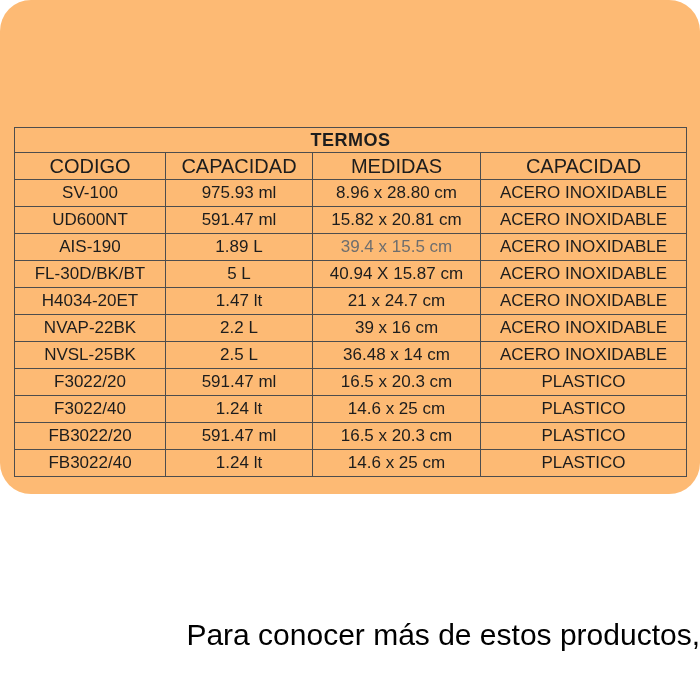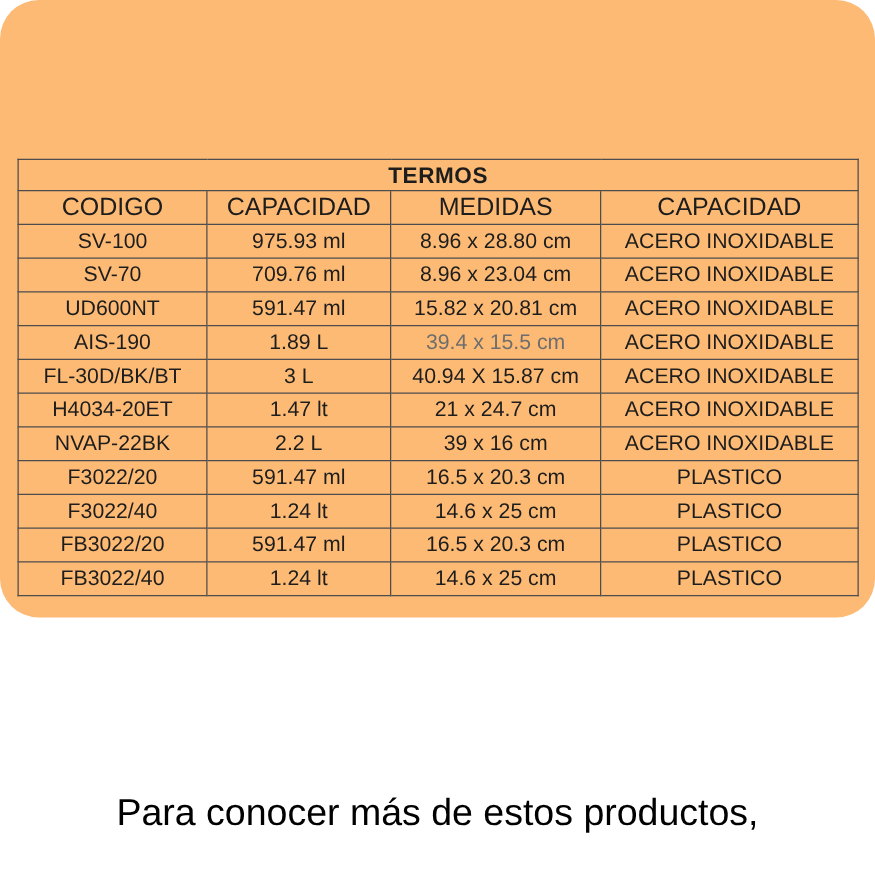--- a/index.html
+++ b/index.html
@@ -54,23 +54,23 @@
   tr.data-row td {
     height: 26px;
   }
   td.muted-cell {
     color: #6e6e6e;
     font-size: 16px;
   }
   .footer-note {
     position: absolute;
     left: 0;
-    top: 633px;
+    top: 617px;
     width: 700px;
-    text-align: center;
+    text-align: right;
     color: #000000;
     font-size: 30px;
     line-height: 35px;
   }
 </style>
 </head>
 <body>
 
 <div class="page">
 
@@ -96,53 +96,53 @@
       </thead>
       <tbody id="table-body">
 
       <tr class="data-row">
             <td>SV-100</td>
             <td>975.93 ml</td>
             <td>8.96 x 28.80 cm</td>
             <td>ACERO INOXIDABLE</td>
           </tr>
           <tr class="data-row">
-            <td>SV-70</td>
-            <td>709.76 ml</td>
-            <td>8.96 x 23.04 cm</td>
-            <td>ACERO INOXIDABLE</td>
-          </tr>
-          <tr class="data-row">
             <td>UD600NT</td>
             <td>591.47 ml</td>
             <td>15.82 x 20.81 cm</td>
             <td>ACERO INOXIDABLE</td>
           </tr>
           <tr class="data-row">
             <td>AIS-190</td>
             <td>1.89 L</td>
             <td class="muted-cell">39.4 x 15.5 cm</td>
             <td>ACERO INOXIDABLE</td>
           </tr>
           <tr class="data-row">
             <td>FL-30D/BK/BT</td>
-            <td>3 L</td>
+            <td>5 L</td>
             <td>40.94 X 15.87 cm</td>
             <td>ACERO INOXIDABLE</td>
           </tr>
           <tr class="data-row">
             <td>H4034-20ET</td>
             <td>1.47 lt</td>
             <td>21 x 24.7 cm</td>
             <td>ACERO INOXIDABLE</td>
           </tr>
           <tr class="data-row">
             <td>NVAP-22BK</td>
             <td>2.2 L</td>
             <td>39 x 16 cm</td>
+            <td>ACERO INOXIDABLE</td>
+          </tr>
+          <tr class="data-row">
+            <td>NVSL-25BK</td>
+            <td>2.5 L</td>
+            <td>36.48 x 14 cm</td>
             <td>ACERO INOXIDABLE</td>
           </tr>
           <tr class="data-row">
             <td>F3022/20</td>
             <td>591.47 ml</td>
             <td>16.5 x 20.3 cm</td>
             <td>PLASTICO</td>
           </tr>
           <tr class="data-row">
             <td>F3022/40</td>

